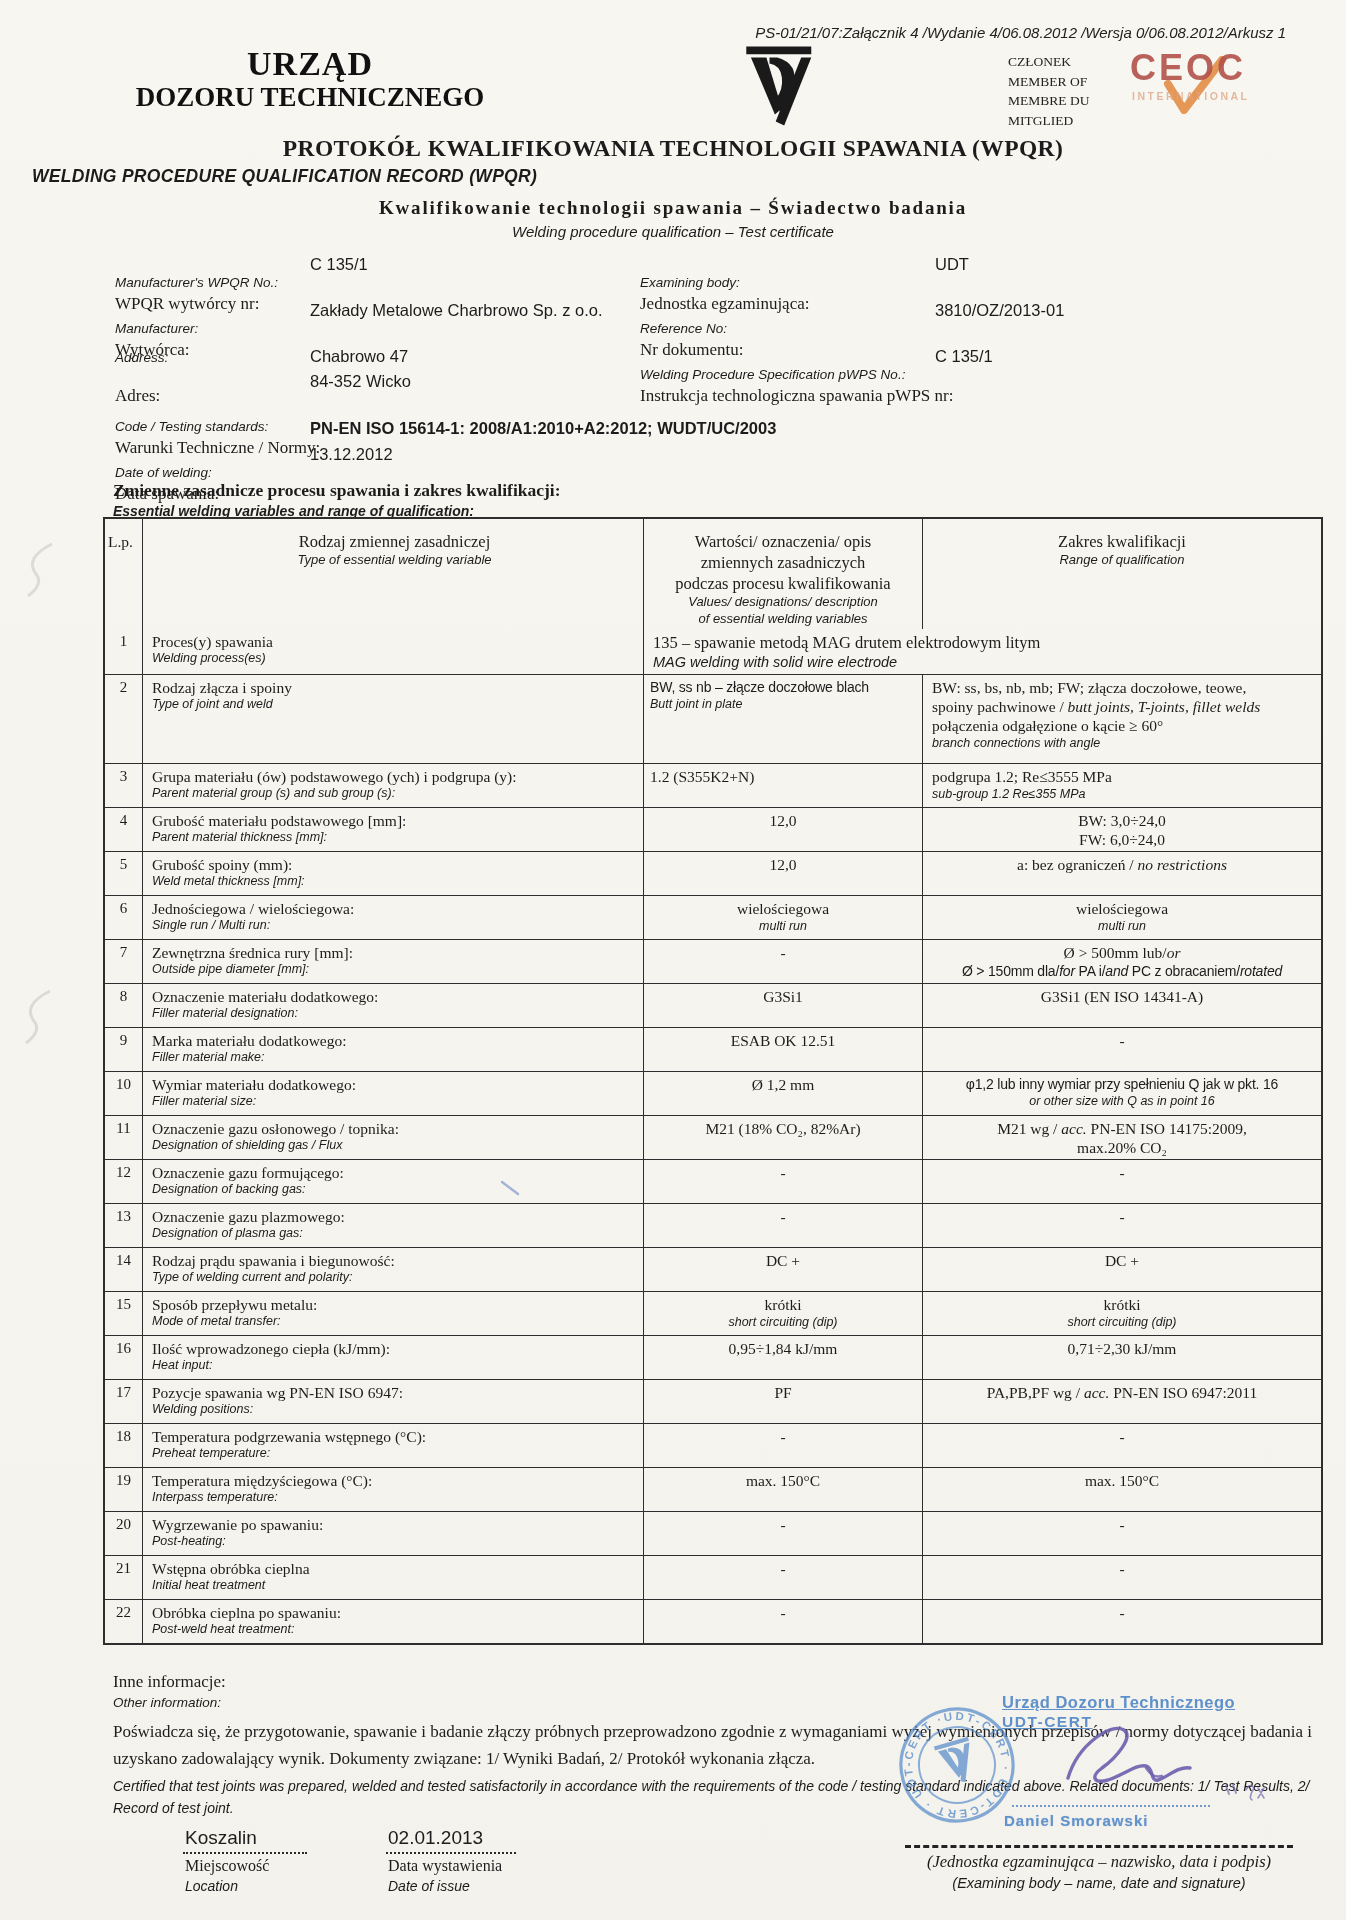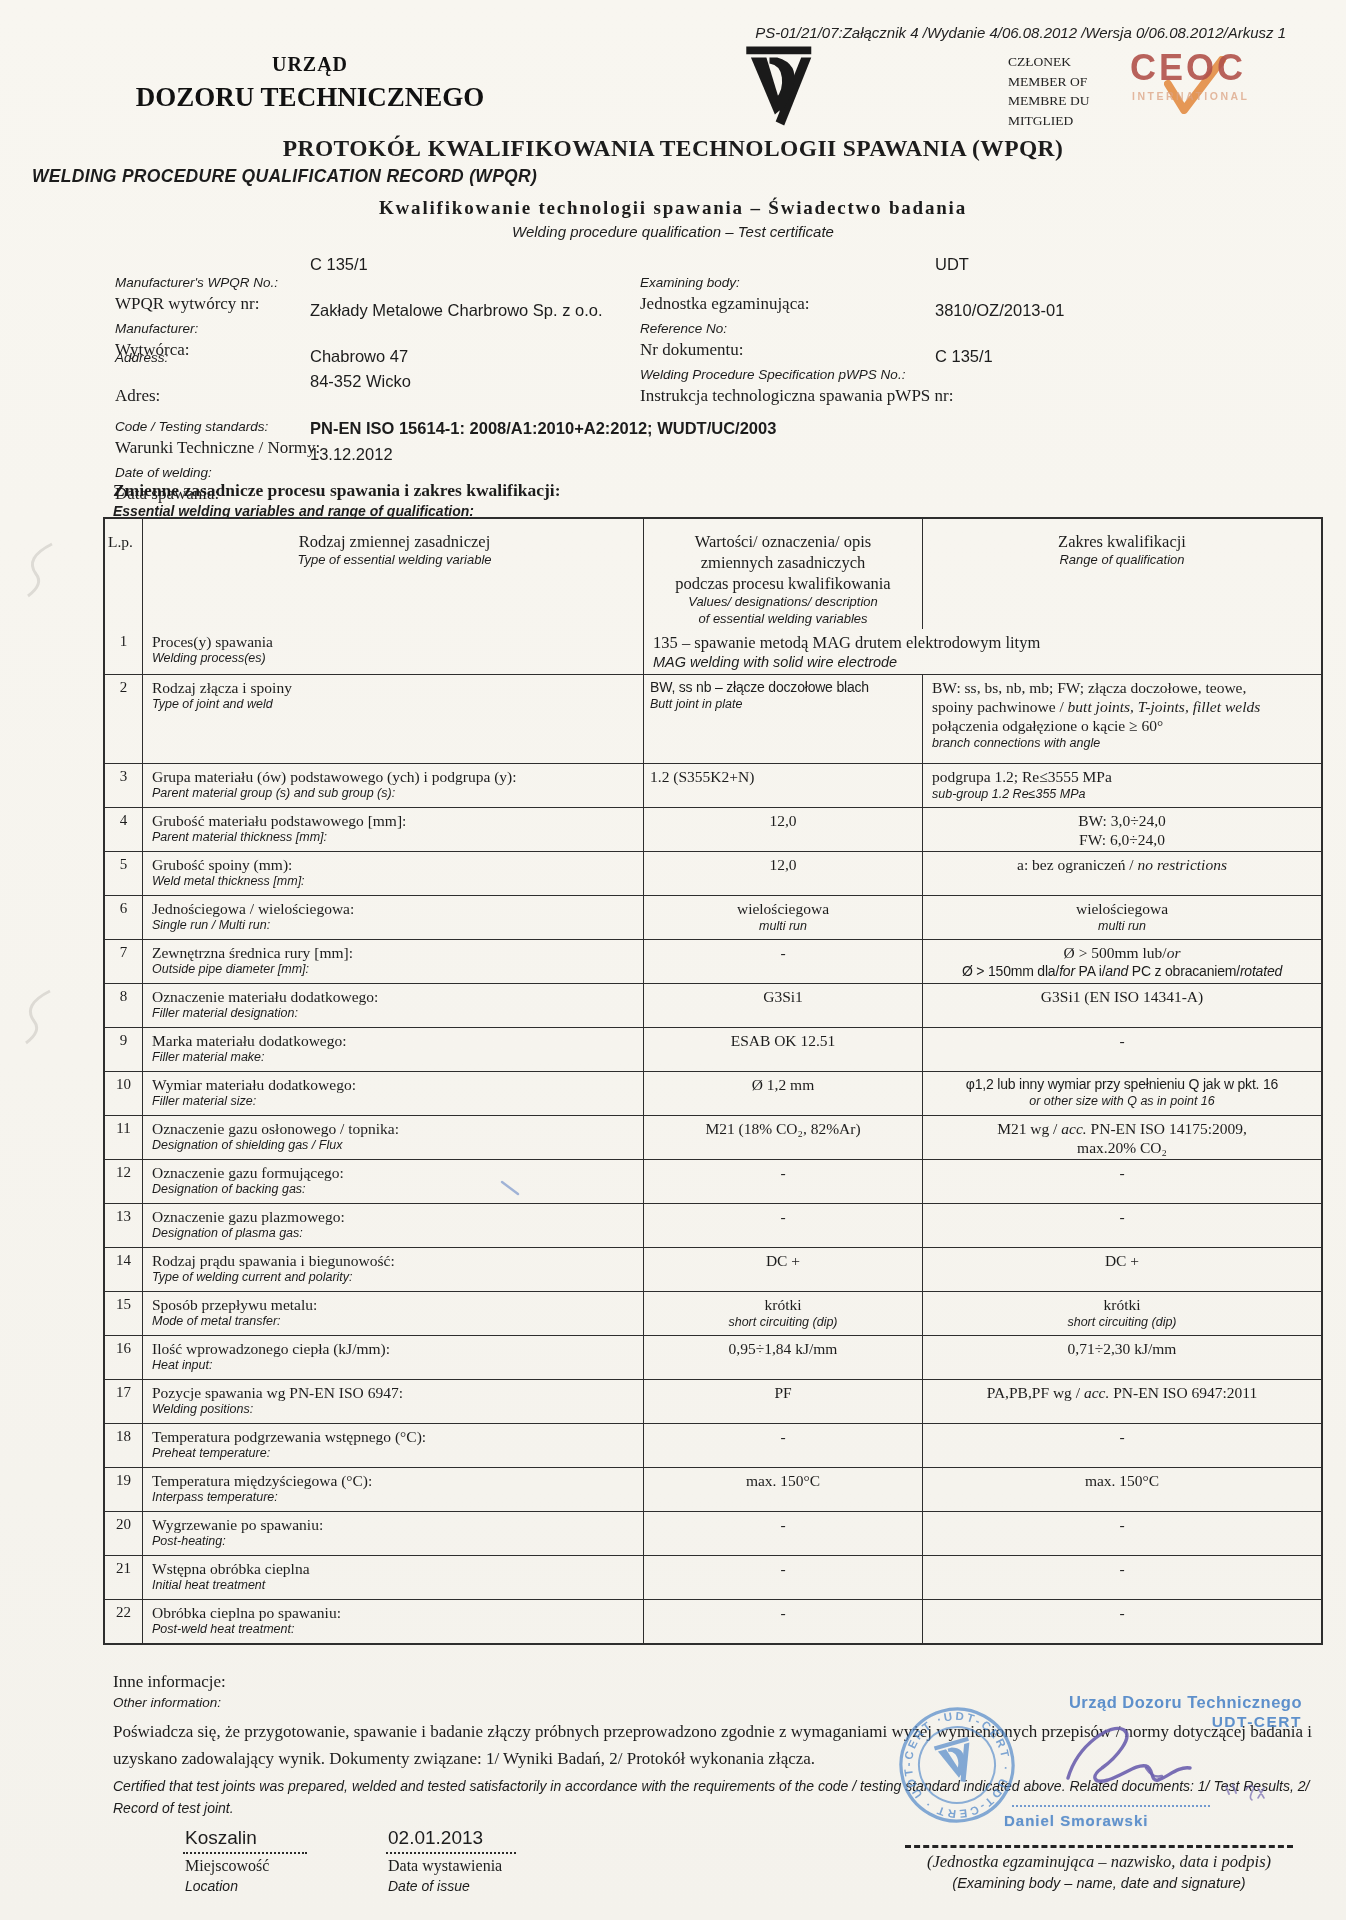--- a/index.html
+++ b/index.html
@@ -6,21 +6,21 @@
   .page{
     position:relative;width:1346px;height:1920px;margin:0 auto;
     background:#f7f5ef;
     background-image:linear-gradient(180deg,#f8f6f0 0%,#f6f4ee 55%,#f4f2ec 100%);
     color:#1c1c1c;font-family:"Liberation Serif",serif;overflow:hidden;
   }
   .abs{position:absolute;}
   
   .docref{top:24px;right:60px;font:italic 15px/18px "Liberation Sans",sans-serif;color:#222;}
   .org{left:108px;top:48px;width:404px;text-align:center;font-weight:bold;color:#111;}
-  .org .l1{font-size:20px;line-height:32px;letter-spacing:1px;}
+  .org .l1{font-size:34px;line-height:32px;letter-spacing:1px;}
   .org .l2{font-size:27px;line-height:34px;}
   .udt-logo{left:735px;top:45px;}
   .member{left:1008px;top:52px;font:13.5px/19.5px "Liberation Serif",serif;color:#222;}
   .ceoc{left:1126px;top:46px;width:136px;height:100px;}
   .ceoc-text{position:absolute;left:4px;top:4px;font:bold 36px/36px "Liberation Sans",sans-serif;
     letter-spacing:3px;color:#b2524b;opacity:.9;}
   .ceoc-sub{position:absolute;left:6px;top:44px;font:bold 10.5px/12px "Liberation Sans",sans-serif;
     letter-spacing:2.5px;color:#dca383;opacity:.75;}
   .ceoc-check{position:absolute;left:34px;top:8px;opacity:.85;}
   .title-pl{top:134px;left:40px;width:1266px;text-align:center;font:bold 23.5px/28px "Liberation Serif",serif;letter-spacing:.4px;}
@@ -57,22 +57,22 @@
   .he{font:italic 13px/16.5px "Liberation Sans",sans-serif;text-align:center;}
   .c-num .hp{font-size:15.5px;text-align:left;padding-left:3px;}
   .hcell{padding-top:12px;}
   
   .oi-pl{left:113px;top:1671px;font:17px/21px "Liberation Serif",serif;}
   .oi-en{left:113px;top:1695px;font:italic 13.5px/16px "Liberation Sans",sans-serif;}
   .oi-body-pl{left:113px;top:1718px;width:1212px;font:17px/27px "Liberation Serif",serif;}
   .oi-body-en{left:113px;top:1775px;width:1215px;font:italic 14px/22px "Liberation Sans",sans-serif;}
   
   .stamp-circle{left:896px;top:1704px;opacity:.85;}
-  .stamp-text{left:966px;top:1693px;width:336px;text-align:right;color:#4e86c8;
-    font:bold 16.5px/19px "Liberation Sans",sans-serif;letter-spacing:.5px;opacity:.9;}
+  .stamp-text{left:1002px;top:1693px;width:336px;text-align:left;color:#4e86c8;
+    font:bold 16.5px/19px "Liberation Sans",sans-serif;letter-spacing:.5px;opacity:.9;text-decoration:underline;}
   .stamp-text .st2{font-size:15.5px;letter-spacing:1.5px;}
   .signature{left:1050px;top:1716px;}
   .sig-dots{left:1012px;top:1805px;width:198px;border-top:2px dotted #5b8ac9;opacity:.85;}
   .signer{left:1004px;top:1812px;width:214px;color:#4e86c8;
     font:bold 15px/18px "Liberation Sans",sans-serif;letter-spacing:1px;opacity:.88;
     text-shadow:0 0 1px rgba(78,134,200,.5);}
   .pen-marks{left:1222px;top:1778px;opacity:.65;}
   
   .f-line-right{left:905px;top:1845px;width:388px;border-top:3px dashed #232323;}
   .f-sign-pl{left:905px;top:1851px;width:388px;text-align:center;font:italic 16.5px/21px "Liberation Serif",serif;}

